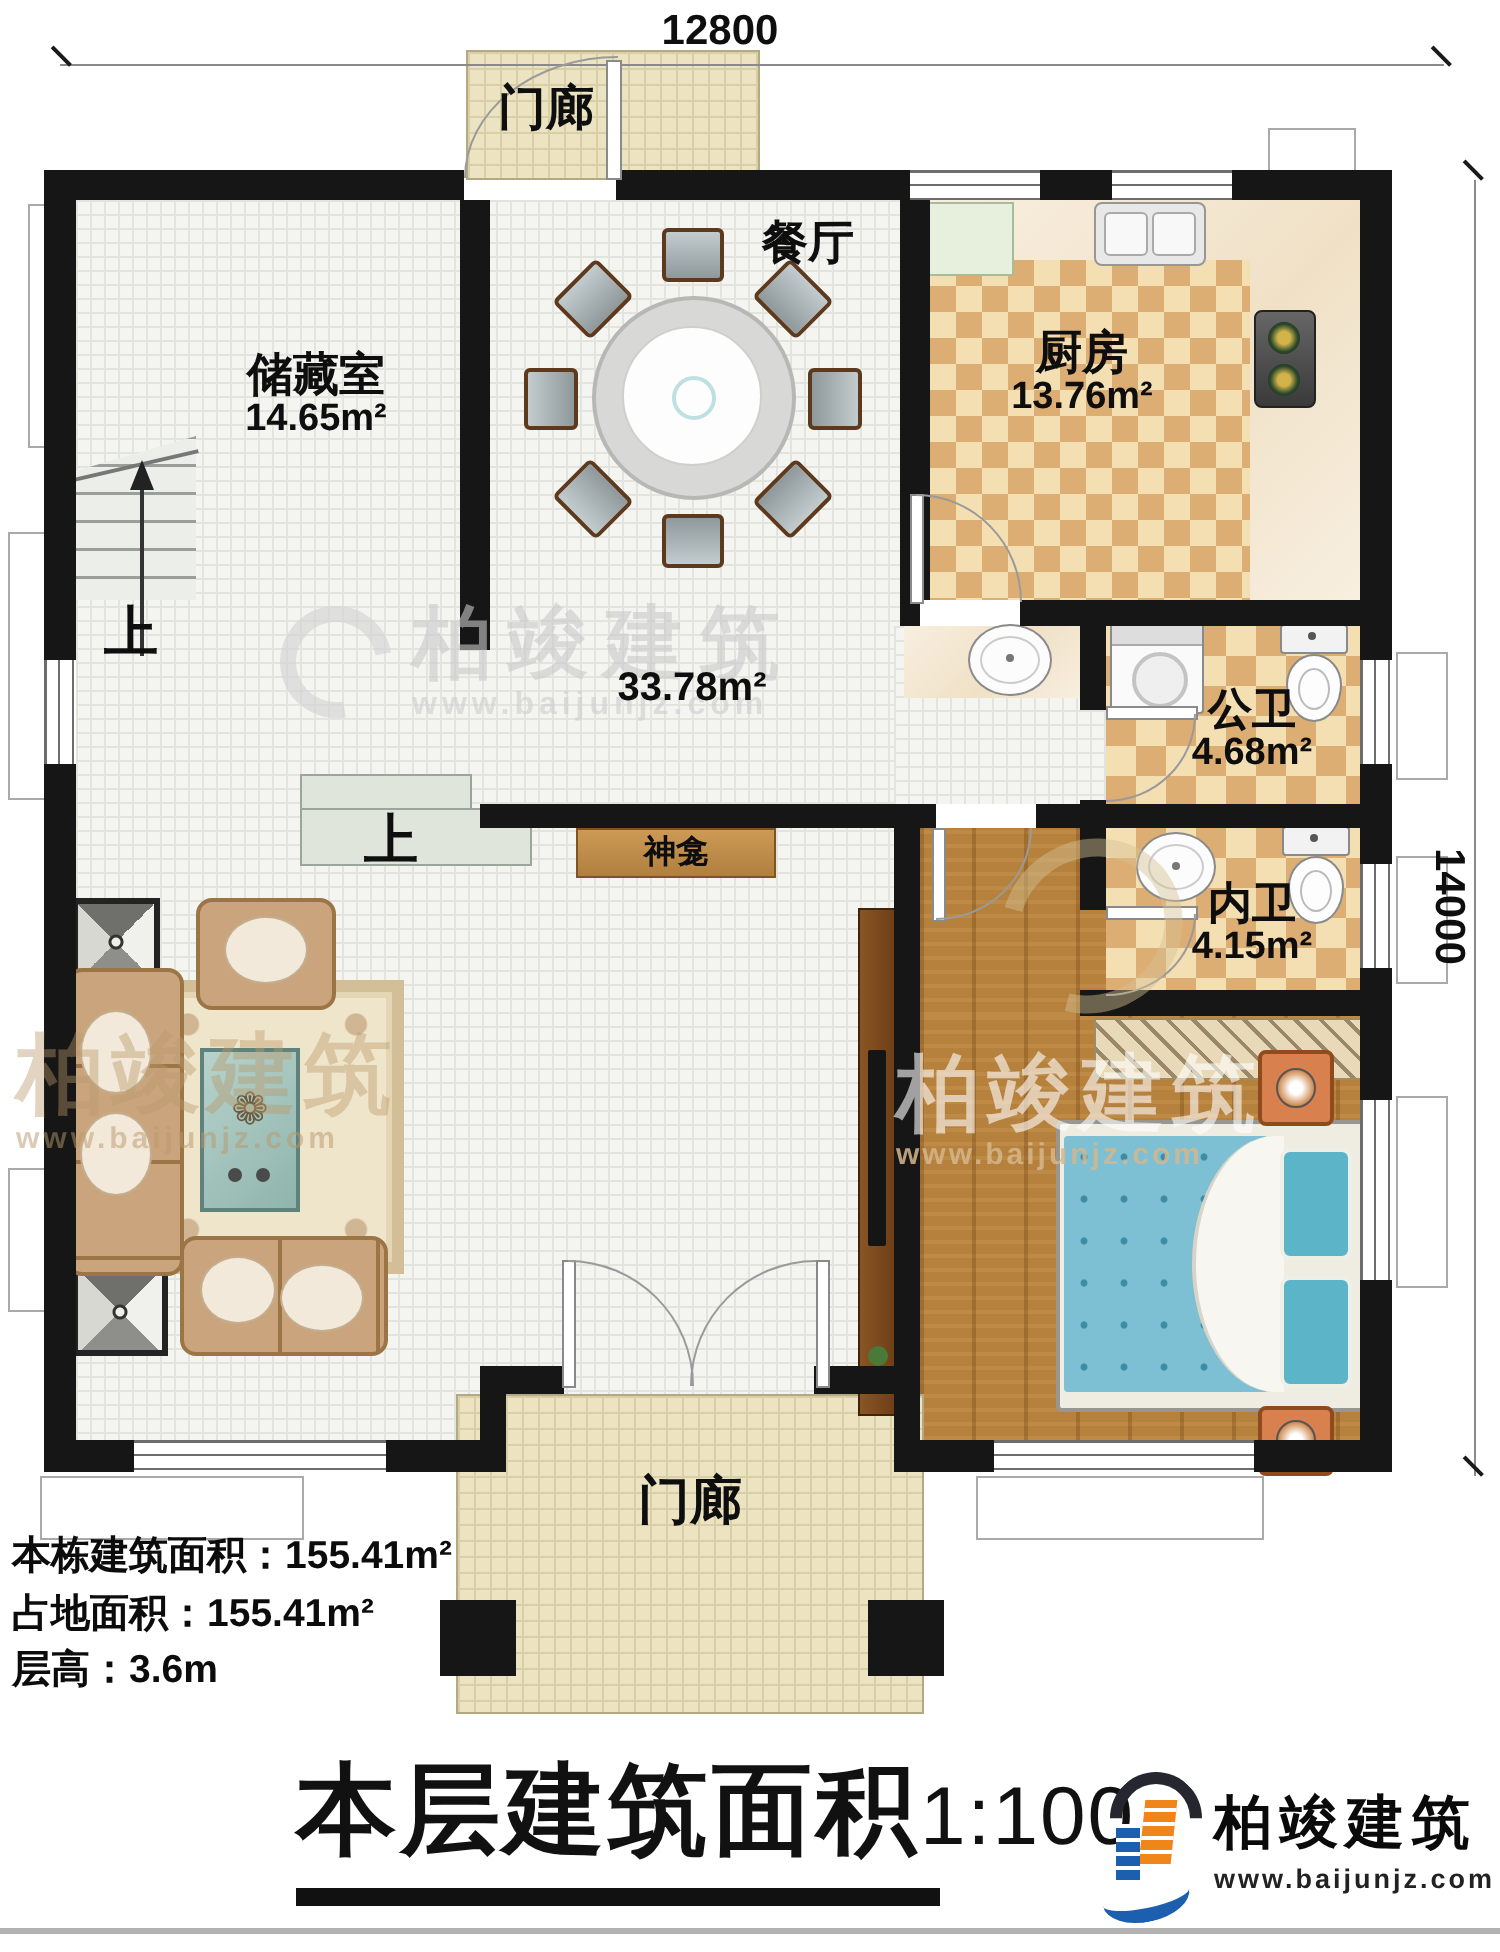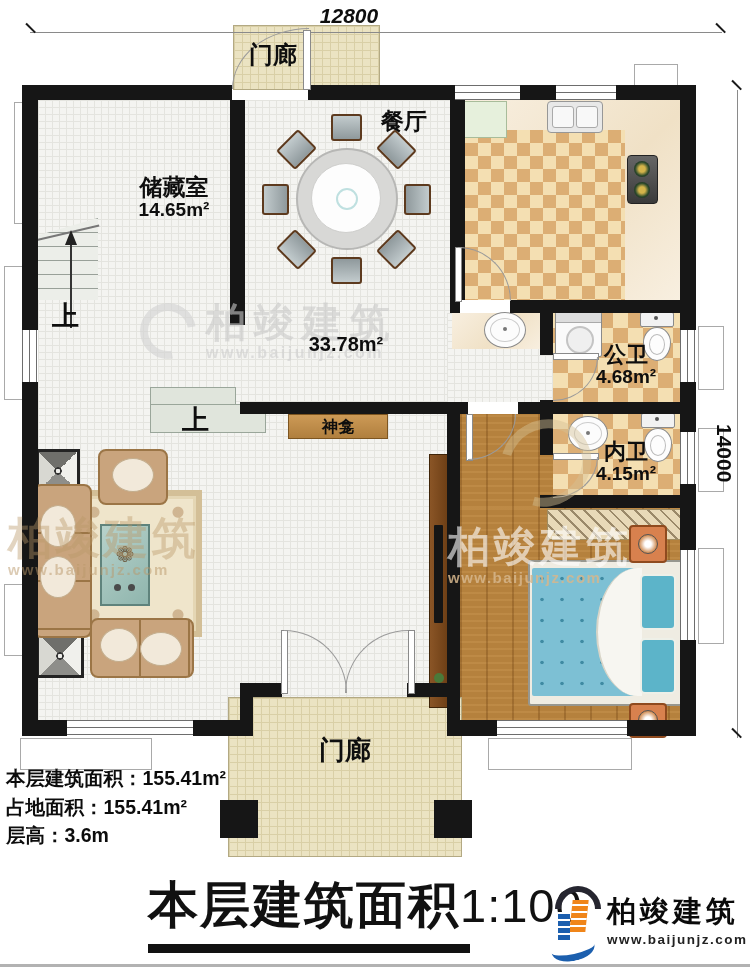--- a/index.html
+++ b/index.html
@@ -38,28 +38,28 @@
   .pill{position:absolute;background:#f2e9da;border:1px solid #c4ae8e;border-radius:50%;z-index:4;}
   .stable{position:absolute;background:radial-gradient(circle 4px at center,#eeeeea 0 2px,#333 2.5px 3.5px,transparent 4px),conic-gradient(from 45deg,#f0f0ec 0 90deg,#8e8e8a 90deg 180deg,#d8d8d2 180deg 270deg,#6f6f6b 270deg);border:3px solid #232323;z-index:4;}
   .chair{position:absolute;width:27px;height:23px;background:linear-gradient(180deg,#c2cbcd,#8f999c);border:2px solid #5d3a1e;border-radius:3px;z-index:4;}
   .toilet,.sink,.wm-machine{position:absolute;z-index:4;}
   .landing{position:absolute;background:#e0e5dc;border:1px solid #9aa69a;z-index:4;}
   
   .wmark{position:absolute;z-index:8;font-weight:900;white-space:nowrap;line-height:1.1;}
   
   .info-line{font-size:19.5px;font-weight:800;line-height:28.5px;color:#0c0c0c;white-space:nowrap;}
   .title-cjk{font-size:50px;font-weight:900;letter-spacing:2px;}
-  .title-scale{font-size:47px;font-weight:400;letter-spacing:1px;}
+  .title-scale{font-size:41px;font-weight:400;letter-spacing:1px;}
 </style>
 </head>
 <body>
 
 <div class="canvas">
 
-  <div class="dimtext" style="left:349px;top:4px;transform:translateX(-50%);font-style:italic;">12800</div>
+  <div class="dimtext" style="left:360px;top:4px;transform:translateX(-50%);">12800</div>
   <div class="dimline" style="left:30px;top:32px;width:692px;height:1.4px;"></div>
   <div class="tick" style="left:24px;top:27px;"></div>
   <div class="tick" style="left:714px;top:27px;"></div>
   <div class="dimtext" style="left:712px;top:424px;writing-mode:vertical-rl;">14000</div>
   <div class="dimline" style="left:737px;top:90px;width:1.4px;height:648px;"></div>
   <div class="tick" style="left:730px;top:84px;"></div>
   <div class="tick" style="left:730px;top:732px;"></div>
 
   <div class="sill" style="left:14px;top:102px;width:34px;height:120px;"></div>
   <div class="sill" style="left:4px;top:266px;width:22px;height:132px;"></div>
@@ -259,44 +259,48 @@
   </div>
   <div class="abs" style="left:500px;top:420px;width:74px;height:68px;border:9px solid rgba(214,192,150,.45);border-left-color:transparent;border-radius:50%;transform:rotate(-30deg);z-index:8;"></div>
   <div class="wmark" style="left:448px;top:524px;">
     <div style="font-size:42px;color:rgba(255,255,255,.6);letter-spacing:4px;">柏竣建筑</div>
     <div style="font-size:15px;color:rgba(214,182,140,.85);letter-spacing:1.5px;font-weight:700;">www.baijunjz.com</div>
   </div>
 
   <div class="rlabel" style="left:273px;top:42px;">
     <div class="rname" style="font-size:24px;">门廊</div>
   </div>
-  <div class="rlabel" style="left:174px;top:175px;">
+  <div class="rlabel" style="left:158px;top:175px;">
     <div class="rname">储藏室</div>
     <div class="rarea">14.65m²</div>
   </div>
   <div class="rlabel" style="left:404px;top:109px;">
     <div class="rname">餐厅</div>
+  </div>
+  <div class="rlabel" style="left:541px;top:164px;">
+    <div class="rname">厨房</div>
+    <div class="rarea">13.76m²</div>
   </div>
   <div class="rlabel" style="left:346px;top:334px;">
     <div class="rarea" style="font-size:20px;">33.78m²</div>
   </div>
   <div class="rlabel" style="left:626px;top:343px;">
     <div class="rname" style="font-size:22px;">公卫</div>
     <div class="rarea">4.68m²</div>
   </div>
   <div class="rlabel" style="left:626px;top:440px;">
     <div class="rname" style="font-size:22px;">内卫</div>
     <div class="rarea">4.15m²</div>
   </div>
   <div class="rlabel" style="left:345px;top:736px;">
     <div class="rname big">门廊</div>
   </div>
 
   <div class="abs" style="left:6px;top:764px;z-index:9;">
-    <div class="info-line">本层建筑面积：155.41m²</div>
+    <div class="info-line">本栋建筑面积：155.41m²</div>
     <div class="info-line">占地面积：155.41m²</div>
     <div class="info-line">层高：3.6m</div>
   </div>
 
   <div class="abs" style="left:148px;top:872px;z-index:9;display:flex;align-items:baseline;">
     <span class="title-cjk">本层建筑面积</span>
     <span class="title-scale">1:100</span>
   </div>
   <div class="abs" style="left:148px;top:944px;width:322px;height:9px;background:#111;z-index:9;"></div>
   <div class="abs" style="left:0;top:964px;width:750px;height:3px;background:#b2b2b2;z-index:9;"></div>

